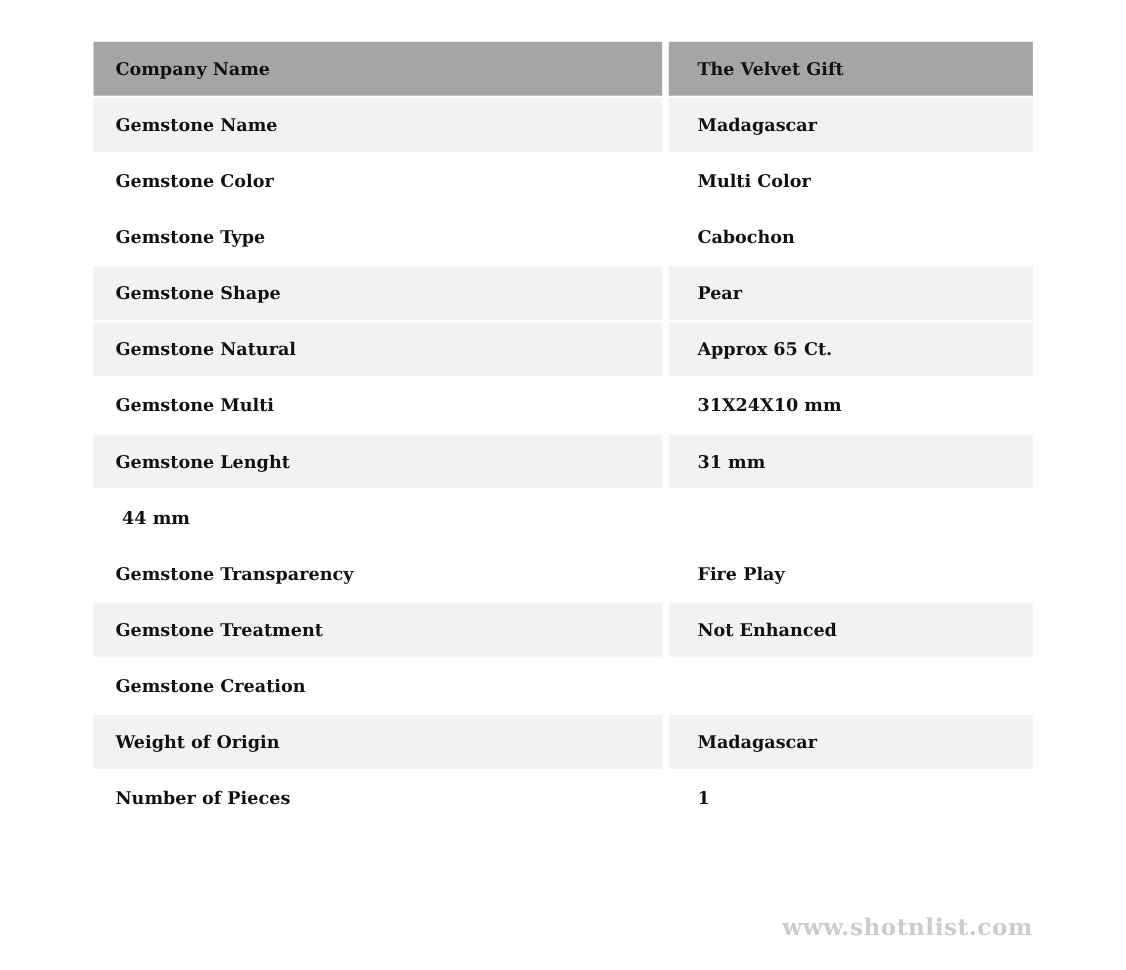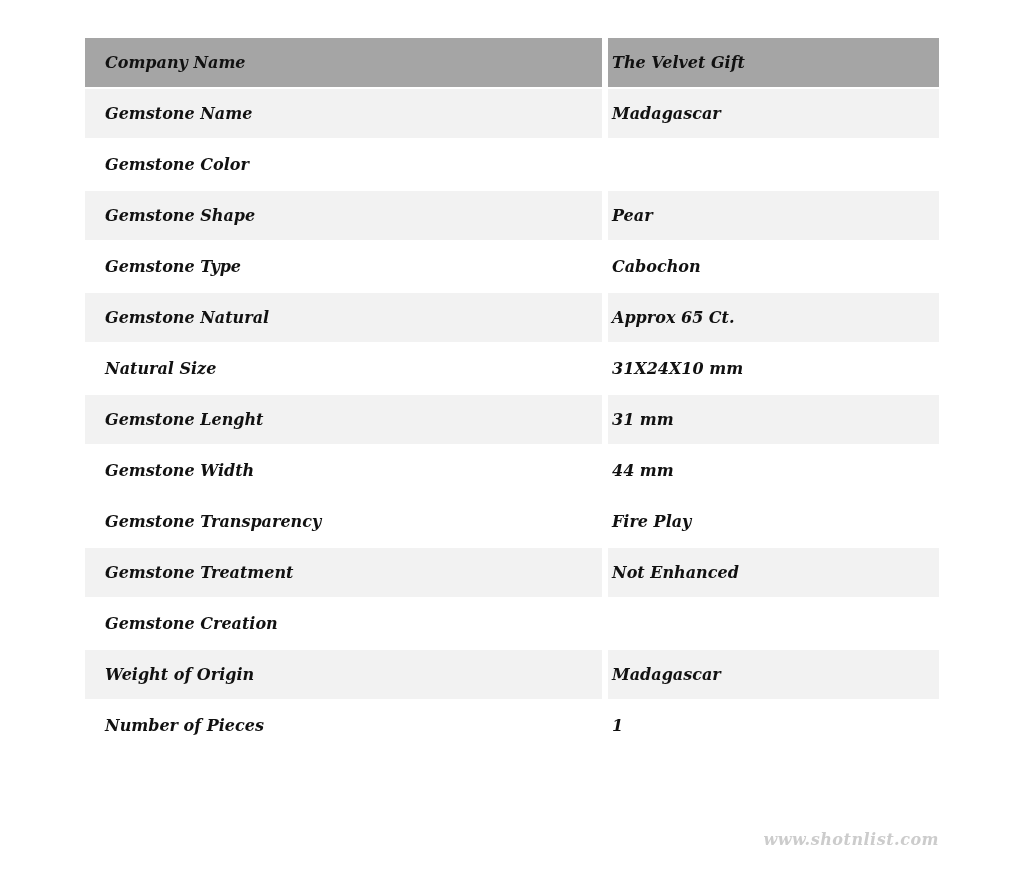--- a/index.html
+++ b/index.html
@@ -1,15 +1,15 @@
 <!DOCTYPE html>
 <html style="--header-bg: #a5a5a5; --stripe-bg: #f2f2f2; --row-bg: #ffffff; --text: #111111; --watermark-color: #cccccc;"><head>
 <meta charset="utf-8">
 <style>
-  * { margin: 0; padding: 0; box-sizing: border-box; font-style: italic; }
+  * { margin: 0; padding: 0; box-sizing: border-box; }
   html, body {
     width: 1024px;
     height: 882px;
     background: #ffffff;
     font-family: "DejaVu Serif", serif;
     position: relative;
     overflow: hidden;
   }
   .spec-table {
     position: absolute;
@@ -31,29 +31,29 @@
     color: var(--text, #111111);
     background: var(--row-bg, #ffffff);
   }
   .cell.label {
     width: 517px;
     padding-left: 20px;
     flex: none;
   }
   .cell.value {
     flex: 1;
-    padding-left: 4px;
+    padding-left: 26px;
   }
   .row.header .cell { background: var(--header-bg, #a5a5a5); }
   .row.shaded .cell { background: var(--stripe-bg, #f2f2f2); }
   .watermark {
     position: absolute;
     right: 85px;
     top: 830px;
-    font-size: 16px;
+    font-size: 21px;
     font-weight: bold;
     color: var(--watermark-color, #cccccc);
     letter-spacing: 0.5px;
   }
 </style>
 </head>
 <body>
 
 <div class="spec-table">
   <div class="row header">
@@ -61,49 +61,49 @@
     <div class="cell value">The Velvet Gift</div>
   </div>
   <div id="rows-container">
   <div class="row shaded">
     <div class="cell label">Gemstone Name</div>
     <div class="cell value">Madagascar</div>
   </div>
 
   <div class="row">
     <div class="cell label">Gemstone Color</div>
-  </div>
-
-  <div class="row shaded">
-    <div class="cell label">Gemstone Shape</div>
-    <div class="cell value">Pear</div>
+    <div class="cell value">Multi Color</div>
   </div>
 
   <div class="row">
     <div class="cell label">Gemstone Type</div>
     <div class="cell value">Cabochon</div>
   </div>
 
   <div class="row shaded">
+    <div class="cell label">Gemstone Shape</div>
+    <div class="cell value">Pear</div>
+  </div>
+
+  <div class="row shaded">
     <div class="cell label">Gemstone Natural</div>
     <div class="cell value">Approx 65 Ct.</div>
   </div>
 
   <div class="row">
-    <div class="cell label">Natural Size</div>
+    <div class="cell label">Gemstone Multi</div>
     <div class="cell value">31X24X10 mm</div>
   </div>
 
   <div class="row shaded">
     <div class="cell label">Gemstone Lenght</div>
     <div class="cell value">31 mm</div>
   </div>
 
   <div class="row">
-    <div class="cell label">Gemstone Width</div>
     <div class="cell value">44 mm</div>
   </div>
 
 
   <div class="row">
     <div class="cell label">Gemstone Transparency</div>
     <div class="cell value">Fire Play</div>
   </div>
 
   <div class="row shaded">

